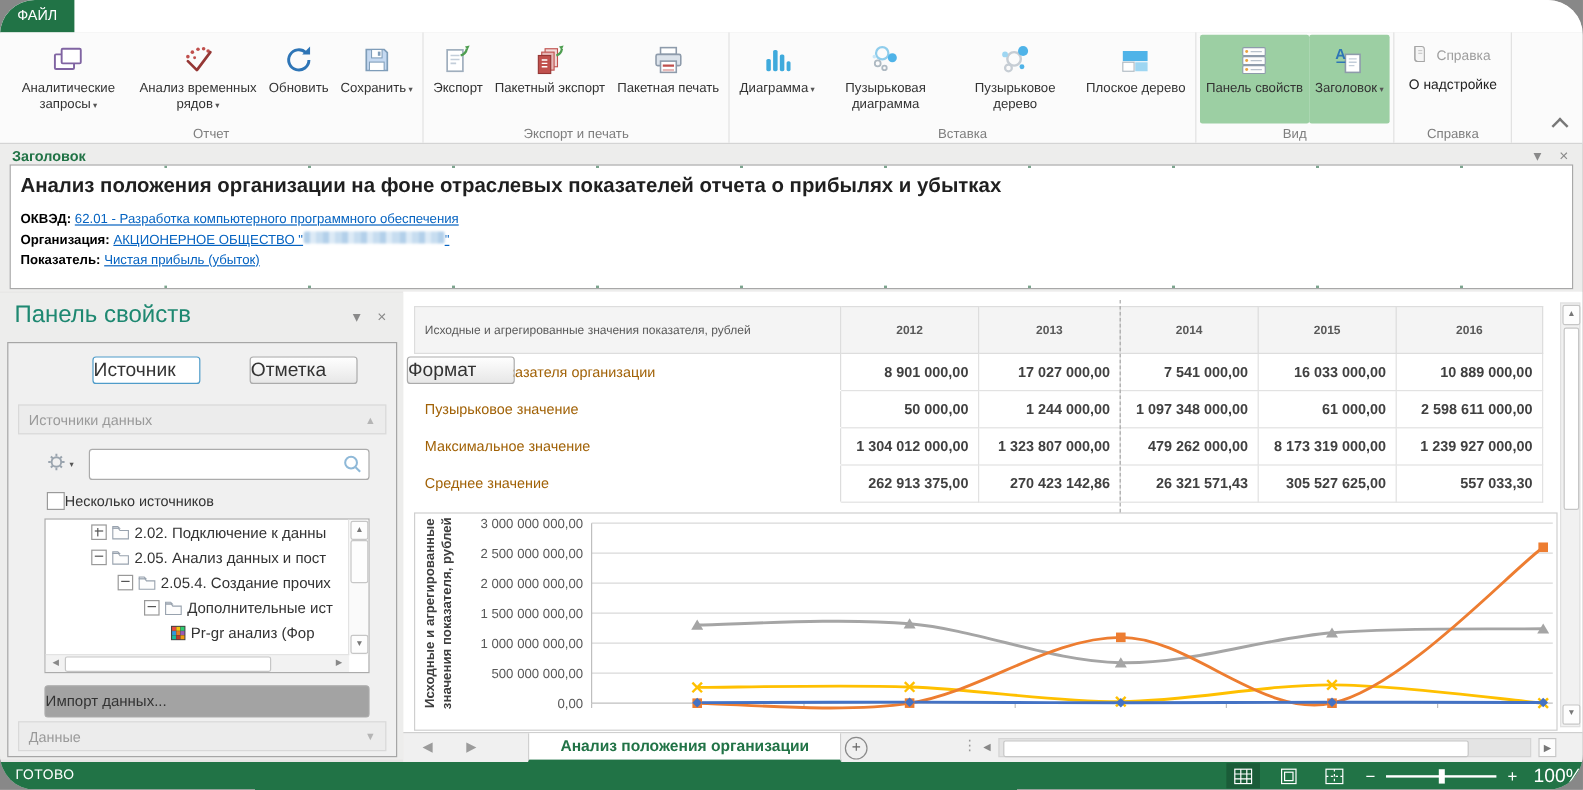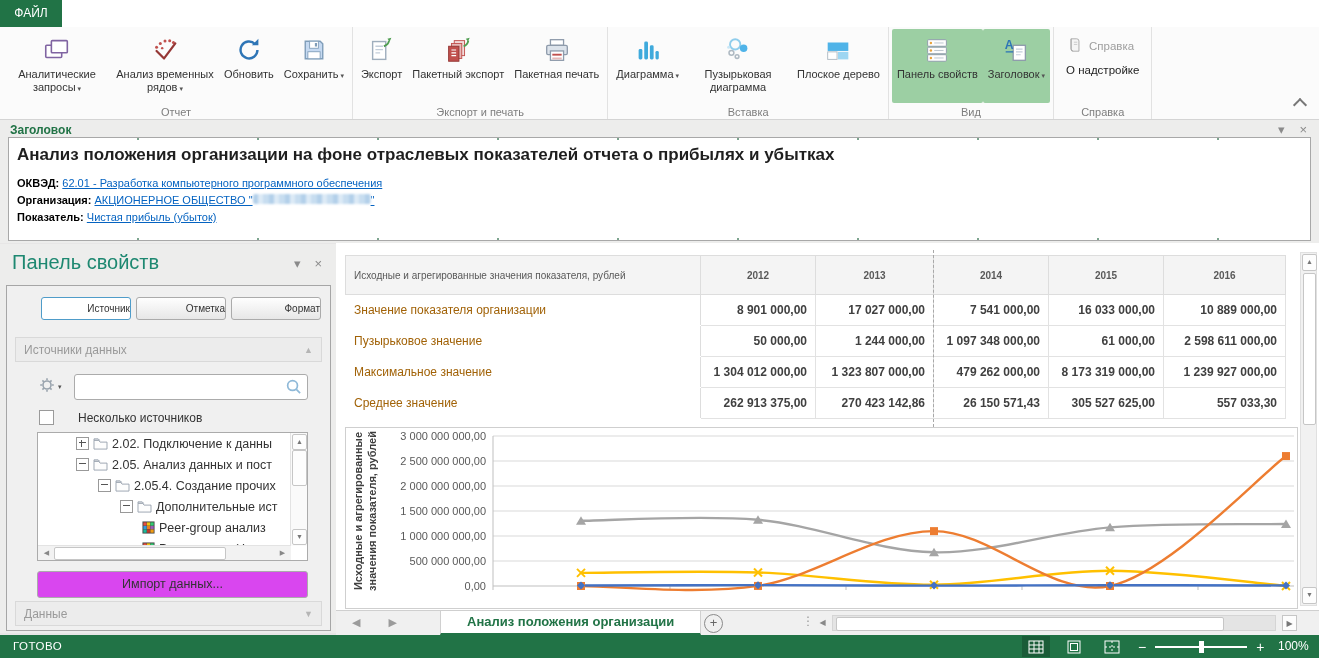--- a/index.html
+++ b/index.html
@@ -1,17 +1,17 @@
 <!DOCTYPE html>
 <html><head>
 <meta charset="utf-8">
 <style>
   html,body{margin:0;padding:0;background:#888;}
   #app{position:relative;width:1319px;height:658px;background:#e7e6e6;overflow:hidden;
-       font-family:"Liberation Sans",sans-serif;-webkit-font-smoothing:antialiased;}
+       font-family:"Liberation Sans",sans-serif;border-radius:29px;-webkit-font-smoothing:antialiased;}
   
   .tabrow{position:absolute;top:0;left:0;right:0;height:27px;background:#fff;display:flex;}
   .file-tab{width:62px;background:#217346;color:#fff;font-size:12px;text-align:center;line-height:27px;cursor:pointer;}
   .rtabs{display:flex;}
   .rtab{padding:0 13px;line-height:26px;font-size:12px;color:#444;cursor:pointer;white-space:nowrap;}
   .rtab.active{color:#217346;background:#fbfbfb;border:1px solid #d8d8d8;border-bottom:none;line-height:25px;font-weight:bold;}
   
   .ribbon{position:absolute;top:27px;left:0;right:0;height:92px;background:#fbfbfb;border-bottom:1px solid #d4d4d4;display:flex;}
   .rgroup{position:relative;border-right:1px solid #e2e2e2;padding:2px 3px 15px;display:flex;align-items:flex-start;}
   .rgroup-label{position:absolute;bottom:1px;left:0;right:0;text-align:center;font-size:11px;color:#7e7e7e;}
@@ -40,47 +40,47 @@
   .h-link{color:#0563C1;text-decoration:underline;cursor:pointer;}
   .redact{display:inline-block;width:118px;height:10px;border-radius:2px;
      background:repeating-linear-gradient(90deg,#b3d0ea 0 5px,#dcEAf6 5px 10px,#c7ddf0 10px 16px);filter:blur(1px);}
   
   .props-panel{position:absolute;left:0;top:244px;width:336px;height:389px;background:#ededec;z-index:6;}
   .pp-title{position:absolute;top:7px;left:12px;font-size:20px;color:#1E8871;}
   .pp-controls{position:absolute;top:12px;right:14px;color:#8a8a8a;font-size:13px;display:flex;gap:14px;}
   .pp-controls span{cursor:pointer;}
   .pp-box{position:absolute;top:41px;left:6px;right:5px;bottom:2px;background:#f0f0f0;border:1px solid #a6a6a6;}
   .pp-tabs{position:absolute;top:11px;left:34px;display:flex;gap:5px;}
-  .pp-tab{width:88px;height:21px;line-height:21px;text-align:right;font-size:10px;color:#333;
-     background:linear-gradient(#fefefe,#e7e7e7);border:1px solid #ababab;border-radius:3px;cursor:pointer;}
+  .pp-tab{width:88px;height:21px;line-height:21px;text-align:left;font-size:16px;color:#333;
+     background:linear-gradient(#fefefe,#e7e7e7);border:1px solid #ababab;border-radius:3px;cursor:pointer;margin-left:36px;}
   .pp-tab.active{background:#fff;border-color:#4f9cc9;}
   .pp-section{position:absolute;left:8px;right:8px;height:25px;background:#ececec;border:1px solid #d9d9d9;
      color:#9a9a9a;font-size:12px;line-height:25px;padding:0 8px;box-sizing:border-box;cursor:pointer;}
   #sec-sources{top:51px;} #sec-data{bottom:4px;}
   .sec-arrow{float:right;color:#b5b5b5;font-size:9px;}
   .pp-search-row{position:absolute;top:88px;left:32px;right:22px;height:26px;display:flex;align-items:center;gap:12px;}
   .gear-btn{display:flex;align-items:center;gap:3px;cursor:pointer;}
   .pp-search{flex:1;height:24px;border:1px solid #ababab;border-radius:3px;background:#fff;position:relative;}
   .pp-search input{position:absolute;inset:0;border:none;outline:none;background:transparent;padding:0 26px 0 8px;font:12px "Liberation Sans",sans-serif;}
   .pp-search .mag{position:absolute;right:5px;top:3px;}
-  .pp-check-row{position:absolute;top:124px;left:32px;display:flex;gap:24px;align-items:center;font-size:12px;color:#333;}
+  .pp-check-row{position:absolute;top:124px;left:32px;display:flex;gap:0;align-items:center;font-size:12px;color:#333;}
   .checkbox{width:13px;height:13px;border:1px solid #9a9a9a;background:#fff;cursor:pointer;}
   .tree-box{position:absolute;top:146px;left:30px;right:22px;height:127px;background:#fff;border:1px solid #ababab;overflow:hidden;}
   .tree-row{height:21px;display:flex;align-items:center;gap:4px;font-size:12.5px;color:#333;white-space:nowrap;cursor:pointer;}
   .exp{width:11px;height:11px;border:1px solid #999;background:#fff;position:relative;flex:none;}
   .exp::before{content:"";position:absolute;left:2px;right:2px;top:4px;height:1px;background:#555;}
   .exp.plus::after{content:"";position:absolute;top:2px;bottom:2px;left:4px;width:1px;background:#555;}
   .tree-vsb{position:absolute;right:0;top:0;width:16px;bottom:14px;border-left:1px solid #e3e3e3;background:#fafafa;}
   .vsb-btn{position:absolute;left:1px;width:13px;height:14px;background:#fdfdfd;border:1px solid #c6c6c6;border-radius:2px;
      color:#777;font-size:7px;text-align:center;line-height:13px;cursor:pointer;}
   .tree-hsb{position:absolute;left:0;right:16px;bottom:0;height:14px;background:#f2f2f2;border-top:1px solid #e3e3e3;}
   .hsb-btn{position:absolute;top:1px;width:13px;height:11px;color:#888;font-size:7px;text-align:center;line-height:11px;cursor:pointer;}
   .hsb-thumb{position:absolute;left:16px;width:170px;top:1px;height:11px;background:#fff;border:1px solid #c6c6c6;border-radius:2px;cursor:pointer;}
-  .import-btn{position:absolute;top:285px;left:30px;right:22px;height:25px;background:#d946ef;border:1px solid #ababab;border-radius:3px;
-     text-align:center;line-height:25px;font-size:12.5px;color:#333;cursor:pointer;}
+  .import-btn{position:absolute;top:285px;left:30px;right:22px;height:25px;background:#a3a3a3;border:1px solid #ababab;border-radius:3px;
+     line-height:25px;font-size:12.5px;color:#333;cursor:pointer;}
   
   .sheet-bg{position:absolute;left:336px;top:243px;width:983px;height:367px;background:#fff;}
   #report-table{position:absolute;left:345px;top:255px;border-collapse:collapse;table-layout:fixed;background:#fff;}
   #report-table th{height:36px;background:#f4f4f4;font-size:10px;color:#595959;border:1px solid #ddd;font-weight:bold;}
   #report-table th.corner{text-align:left;padding:0 8px;font-weight:normal;}
   #report-table td{height:30px;font-size:12px;color:#a16207;}
   #report-table td.rlabel{padding:0 8px;border:1px solid #fff;border-right:1px solid #ddd;}
   #report-table td.num{text-align:right;padding:0 8px;font-weight:bold;color:#404040;border:1px solid #e2e2e2;white-space:nowrap;font-size:12px;}
   .page-break{position:absolute;left:933px;top:250px;height:177px;border-left:1px dashed #a8a8a8;z-index:3;}
   #chart{position:absolute;left:345px;top:427px;background:#fff;border:1px solid #cfcfcf;}
@@ -105,21 +105,21 @@
   
   .status-bar{position:absolute;left:0;right:0;bottom:0;height:23px;background:#217346;color:#fff;text-decoration:underline;}
   .sb-status{position:absolute;left:13px;top:5px;font-size:11.5px;letter-spacing:.5px;}
   .sb-views{position:absolute;left:1022px;top:1px;display:flex;gap:10px;}
   .view-btn{width:28px;height:21px;display:flex;align-items:center;justify-content:center;cursor:pointer;}
   .view-btn.active{background:#1a5c38;}
   .sb-zoom{position:absolute;left:1138px;top:0;height:23px;display:flex;align-items:center;gap:9px;}
   .zoom-sign{font-size:14px;line-height:10px;cursor:pointer;}
   .zoom-track{position:relative;width:92px;height:2px;background:#fff;cursor:pointer;}
   .zoom-thumb{position:absolute;left:44px;top:-5px;width:5px;height:12px;background:#fff;cursor:pointer;}
-  .sb-zoomlabel{position:absolute;left:1278px;top:4px;font-size:12px;cursor:pointer;}
+  .sb-zoomlabel{position:absolute;left:1278px;top:4px;font-size:16px;cursor:pointer;}
 </style>
 </head>
 <body>
 
 <div id="app">
 
   <div class="tabrow">
     <div class="file-tab">ФАЙЛ</div>
   </div>
 
@@ -234,20 +234,32 @@
             <div class="ricon">
               <svg width="30" height="30" viewBox="0 0 32 32">
                 <circle cx="13" cy="10" r="5.5" fill="none" stroke="#8FCDEC" stroke-width="2"></circle>
                 <circle cx="22" cy="14" r="4" fill="#4FB3E8"></circle>
                 <circle cx="9" cy="19" r="2.6" fill="none" stroke="#AEB9C2" stroke-width="1.6"></circle>
                 <circle cx="15" cy="23" r="2" fill="none" stroke="#AEB9C2" stroke-width="1.6"></circle>
                 <circle cx="6" cy="13" r="1.6" fill="#C9E7F7"></circle>
               </svg>
             </div>
             <div class="rlabel">Пузырьковая диаграмма</div>
+          </div>
+          <div class="rbtn">
+            <div class="ricon">
+              <svg width="30" height="30" viewBox="0 0 32 32">
+                <circle cx="15" cy="15" r="6" fill="none" stroke="#C6CDD4" stroke-width="2.2"></circle>
+                <circle cx="23" cy="8" r="4.5" fill="#4FB3E8"></circle>
+                <circle cx="7" cy="11" r="2.6" fill="#9ED6F2"></circle>
+                <circle cx="10" cy="23" r="3" fill="none" stroke="#C6CDD4" stroke-width="2"></circle>
+                <circle cx="22" cy="22" r="2.2" fill="#4FB3E8"></circle>
+              </svg>
+            </div>
+            <div class="rlabel">Пузырьковое дерево</div>
           </div>
           <div class="rbtn">
             <div class="ricon">
               <svg width="30" height="30" viewBox="0 0 32 32">
                 <rect x="5" y="8" width="22" height="9" fill="#4FB3E8"></rect>
                 <rect x="5" y="18" width="10" height="8" fill="#fff" stroke="#AEB9C2"></rect>
                 <rect x="16" y="18" width="11" height="8" fill="#9ED6F2"></rect>
               </svg>
             </div>
             <div class="rlabel">Плоское дерево</div>
@@ -368,21 +380,21 @@
           <td class="num">1 304 012 000,00</td>
           <td class="num">1 323 807 000,00</td>
           <td class="num">479 262 000,00</td>
           <td class="num">8 173 319 000,00</td>
           <td class="num">1 239 927 000,00</td>
         </tr>
         <tr>
           <td class="rlabel">Среднее значение</td>
           <td class="num">262 913 375,00</td>
           <td class="num">270 423 142,86</td>
-          <td class="num">26 150 571,43</td>
+          <td class="num">26 321 571,43</td>
           <td class="num">305 527 625,00</td>
           <td class="num">557 033,30</td>
         </tr>
       </tbody>
     </table>
   <div class="page-break"></div>
   <svg id="chart" xmlns="http://www.w3.org/2000/svg" width="951" height="180" viewBox="0 0 951 180">
       <text x="140" y="162" text-anchor="end" font-size="11" fill="#595959" font-family="Liberation Sans,sans-serif">0,00</text>
       <line x1="147" y1="133" x2="948" y2="133" stroke="#d9d9d9" stroke-width="1"></line>
       <text x="140" y="137" text-anchor="end" font-size="11" fill="#595959" font-family="Liberation Sans,sans-serif">500 000 000,00</text>
@@ -529,37 +541,20 @@
                   <rect x="5.3" y="1.5" width="3.5" height="3.5" fill="#F1C40F"></rect>
                   <rect x="9.1" y="1.5" width="3.5" height="3.5" fill="#2ECC71"></rect>
                   <rect x="1.5" y="5.3" width="3.5" height="3.5" fill="#3498DB"></rect>
                   <rect x="5.3" y="5.3" width="3.5" height="3.5" fill="#E67E22"></rect>
                   <rect x="9.1" y="5.3" width="3.5" height="3.5" fill="#9B59B6"></rect>
                   <rect x="1.5" y="9.1" width="3.5" height="3.5" fill="#1ABC9C"></rect>
                   <rect x="5.3" y="9.1" width="3.5" height="3.5" fill="#C0392C"></rect>
                   <rect x="9.1" y="9.1" width="3.5" height="3.5" fill="#F39C12"></rect>
                 </svg>
               </span>
-              <span>Peer-group анализ</span>
-            </div>
-            <div class="tree-row" style="padding-left: 104px;">
-              <span style="display: inline-flex;">
-                <svg width="13" height="13" viewBox="0 0 14 14">
-                  <rect x="0.5" y="0.5" width="13" height="13" fill="#444"></rect>
-                  <rect x="1.5" y="1.5" width="3.5" height="3.5" fill="#E84C3D"></rect>
-                  <rect x="5.3" y="1.5" width="3.5" height="3.5" fill="#F1C40F"></rect>
-                  <rect x="9.1" y="1.5" width="3.5" height="3.5" fill="#2ECC71"></rect>
-                  <rect x="1.5" y="5.3" width="3.5" height="3.5" fill="#3498DB"></rect>
-                  <rect x="5.3" y="5.3" width="3.5" height="3.5" fill="#E67E22"></rect>
-                  <rect x="9.1" y="5.3" width="3.5" height="3.5" fill="#9B59B6"></rect>
-                  <rect x="1.5" y="9.1" width="3.5" height="3.5" fill="#1ABC9C"></rect>
-                  <rect x="5.3" y="9.1" width="3.5" height="3.5" fill="#C0392C"></rect>
-                  <rect x="9.1" y="9.1" width="3.5" height="3.5" fill="#F39C12"></rect>
-                </svg>
-              </span>
               <span>Pr-gr анализ (Фор</span>
             </div>
           </div>
         <div class="tree-vsb">
           <div class="vsb-btn" style="top:1px">▲</div>
           <div class="vsb-btn" style="top:17px;height:34px;line-height:32px"></div>
           <div class="vsb-btn" style="bottom:1px">▼</div>
         </div>
         <div class="tree-hsb">
           <div class="hsb-btn" style="left:2px">◀</div>

